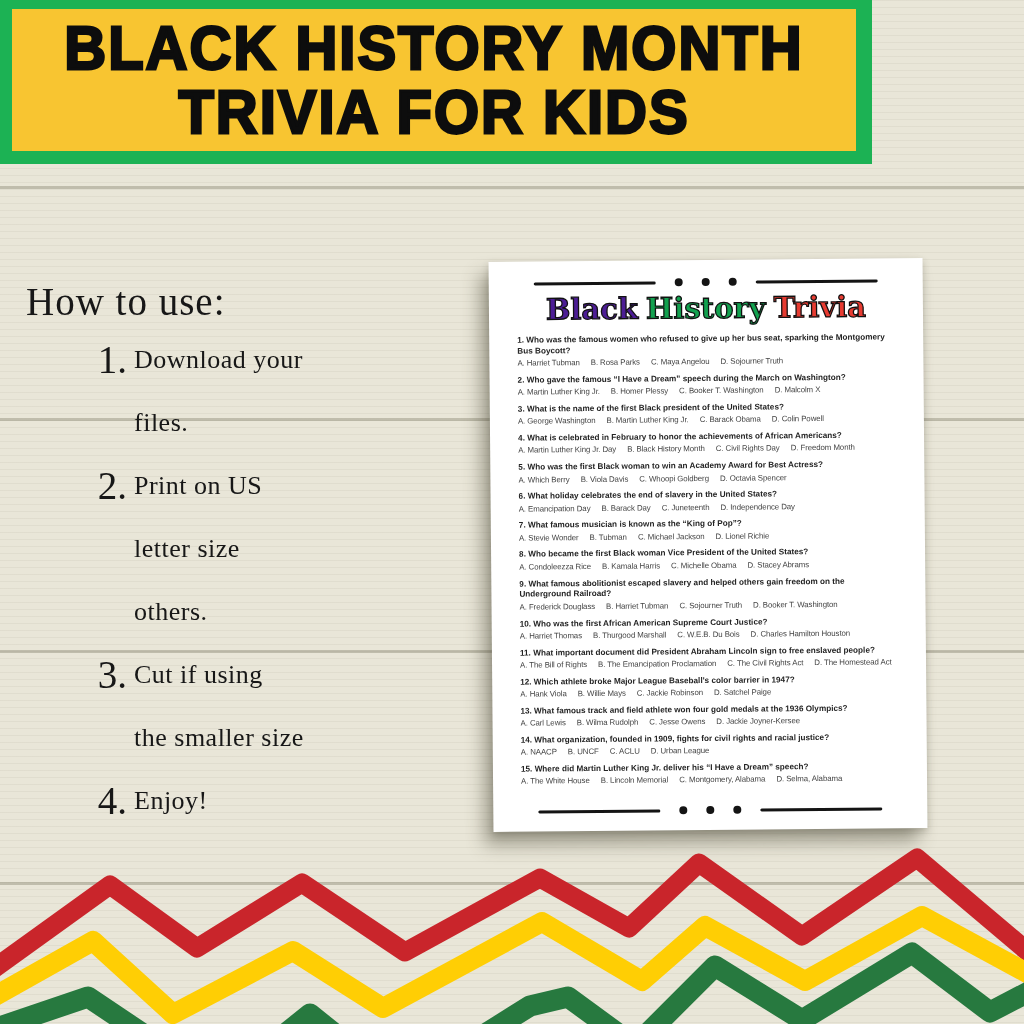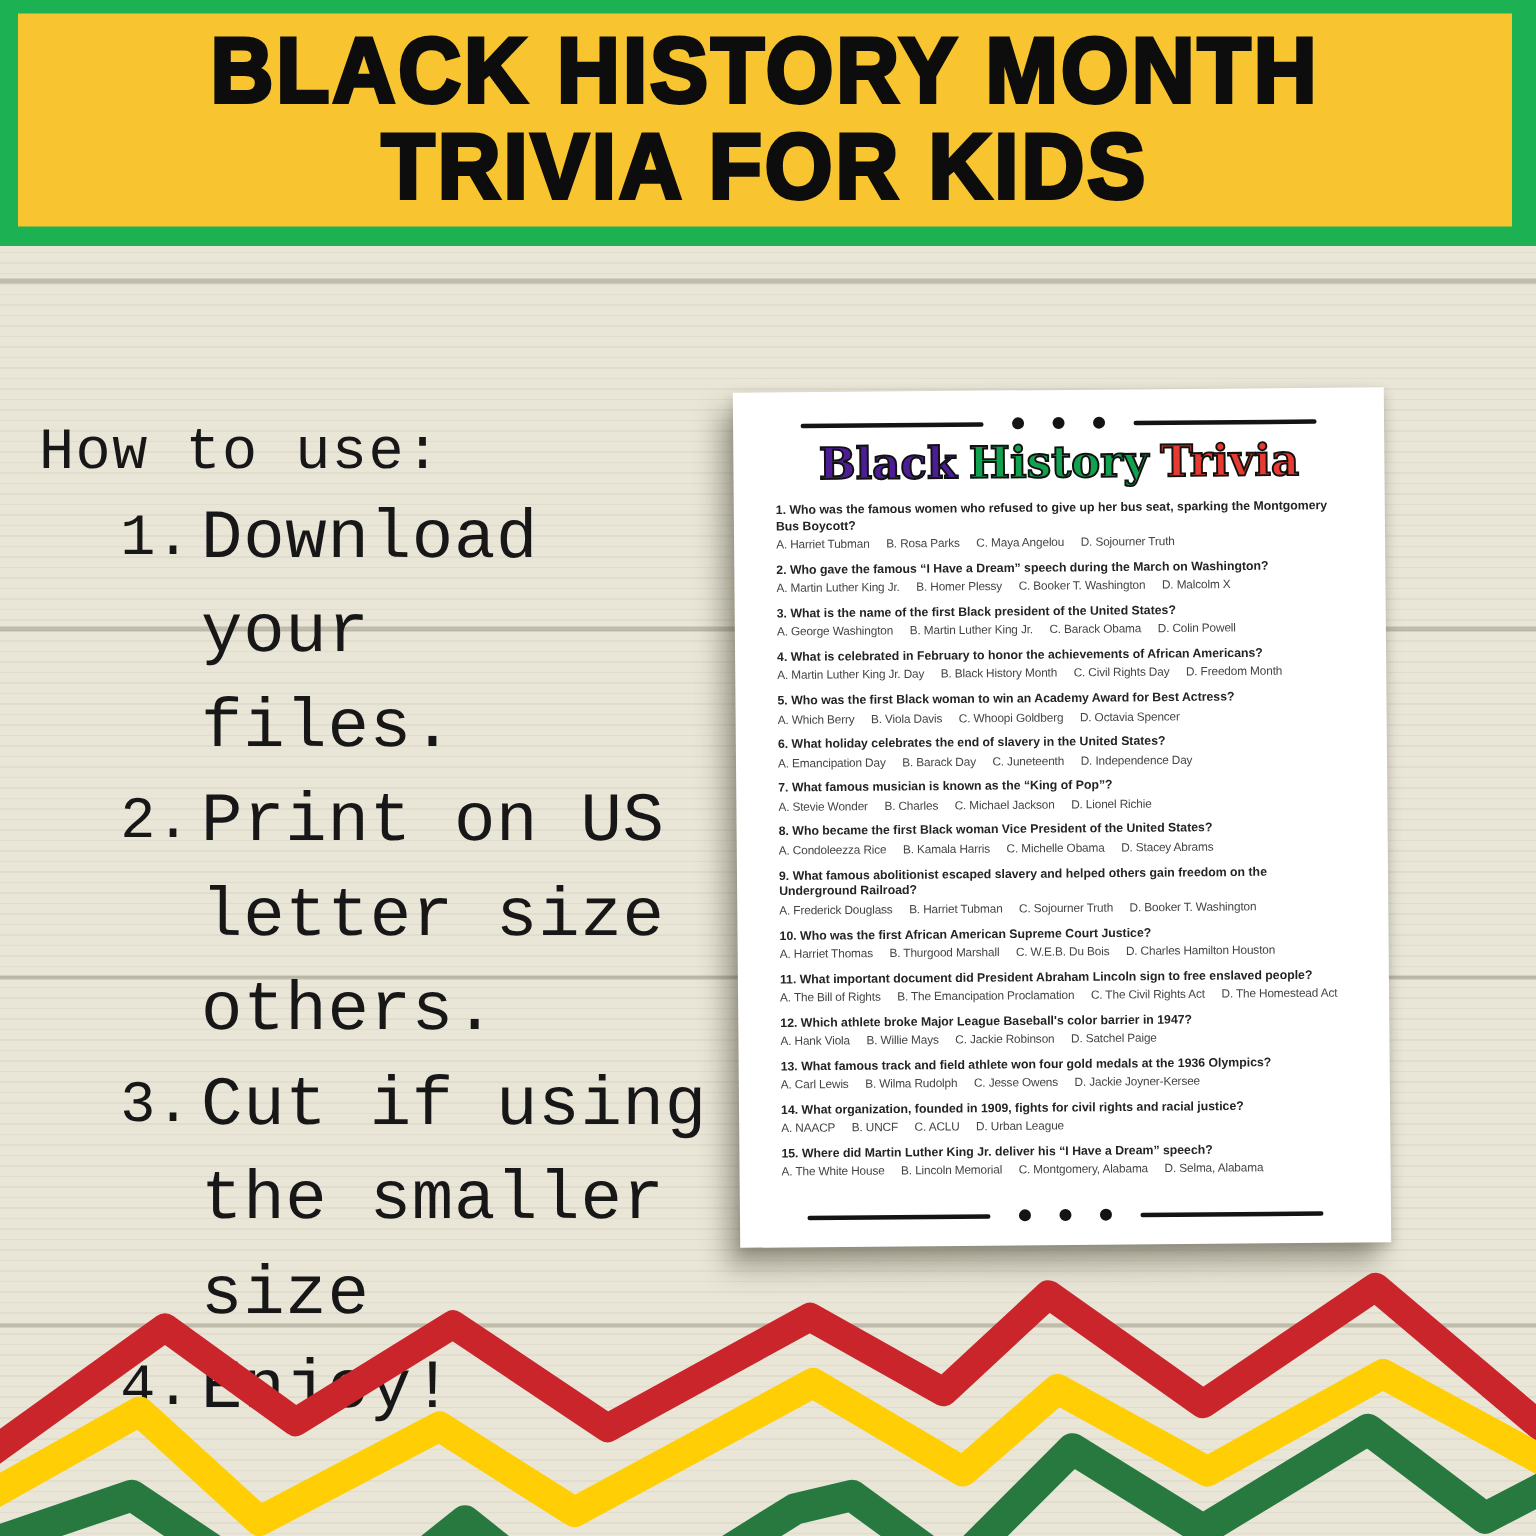--- a/index.html
+++ b/index.html
@@ -6,32 +6,32 @@
   body{
     width:1024px;height:1024px;position:relative;overflow:hidden;
     font-family:"Liberation Sans",sans-serif;
     background-color:#E9E6D8;
     background-image:
       repeating-linear-gradient(180deg, rgba(120,115,95,0.08) 0 1px, rgba(255,255,255,0) 1px 7px),
       repeating-linear-gradient(180deg, rgba(0,0,0,0) 0 229px, rgba(125,120,100,0.38) 229px 232px);
     background-position:0 0, 0 -43px;
   }
   
-  .banner{position:absolute;left:0;top:0;width:1024px;height:164px;box-sizing:border-box;
+  .banner{position:absolute;left:0;top:0;width:872px;height:164px;box-sizing:border-box;
     padding:9px 16px 13px 12px;}
   .banner-inner{width:100%;height:100%;display:flex;flex-direction:column;align-items:center;justify-content:center;}
   .banner-line{font-weight:bold;font-size:58px;line-height:64px;letter-spacing:2px;
     -webkit-text-stroke:2.6px currentColor;transform:scaleY(1.06);white-space:nowrap;}
   
   .instructions{position:absolute;left:26px;top:276px;width:470px;color:#171717;
-    font-family:Liberation Mono, monospace;}
+    font-family:Liberation Serif, serif;}
   .ins-heading{font-size:39px;line-height:52px;letter-spacing:1px;}
   .ins-item{display:flex;}
   .ins-num{flex:0 0 108px;text-align:right;font-size:39px;line-height:63px;padding-right:7px;box-sizing:border-box;}
-  .ins-lines{font-size:46px;line-height:63px;letter-spacing:0.5px;}
+  .ins-lines{font-size:26px;line-height:63px;letter-spacing:0.5px;}
   
   .paper{position:absolute;left:491px;top:260px;width:434px;height:570px;background:#ffffff;
     transform:rotate(-0.5deg);box-sizing:border-box;padding:16px 28px 12px;
     display:flex;flex-direction:column;
     box-shadow:-9px 13px 18px rgba(72,68,52,0.45), 0 3px 7px rgba(72,68,52,0.25);}
   .ornament{display:flex;align-items:center;justify-content:center;gap:19px;flex:0 0 auto;margin:2px 8px;}
   .orn-line{height:3px;flex:0 0 122px;border-radius:2px;background:#141414;}
   .orn-dot{width:8px;height:8px;border-radius:50%;background:#141414;}
   .ws-title{text-align:center;font-family:"DejaVu Serif",serif;font-weight:bold;
     font-size:29px;line-height:38px;margin:1px 0 7px;white-space:nowrap;}
@@ -151,21 +151,21 @@
           <span class="opt">A. Emancipation Day</span>
           <span class="opt">B. Barack Day</span>
           <span class="opt">C. Juneteenth</span>
           <span class="opt">D. Independence Day</span>
         </div>
       </div>
       <div class="qblock">
         <div class="qtext">7. What famous musician is known as the “King of Pop”?</div>
         <div class="opts">
           <span class="opt">A. Stevie Wonder</span>
-          <span class="opt">B. Charles</span>
+          <span class="opt">B. Tubman</span>
           <span class="opt">C. Michael Jackson</span>
           <span class="opt">D. Lionel Richie</span>
         </div>
       </div>
       <div class="qblock">
         <div class="qtext">8. Who became the first Black woman Vice President of the United States?</div>
         <div class="opts">
           <span class="opt">A. Condoleezza Rice</span>
           <span class="opt">B. Kamala Harris</span>
           <span class="opt">C. Michelle Obama</span>

